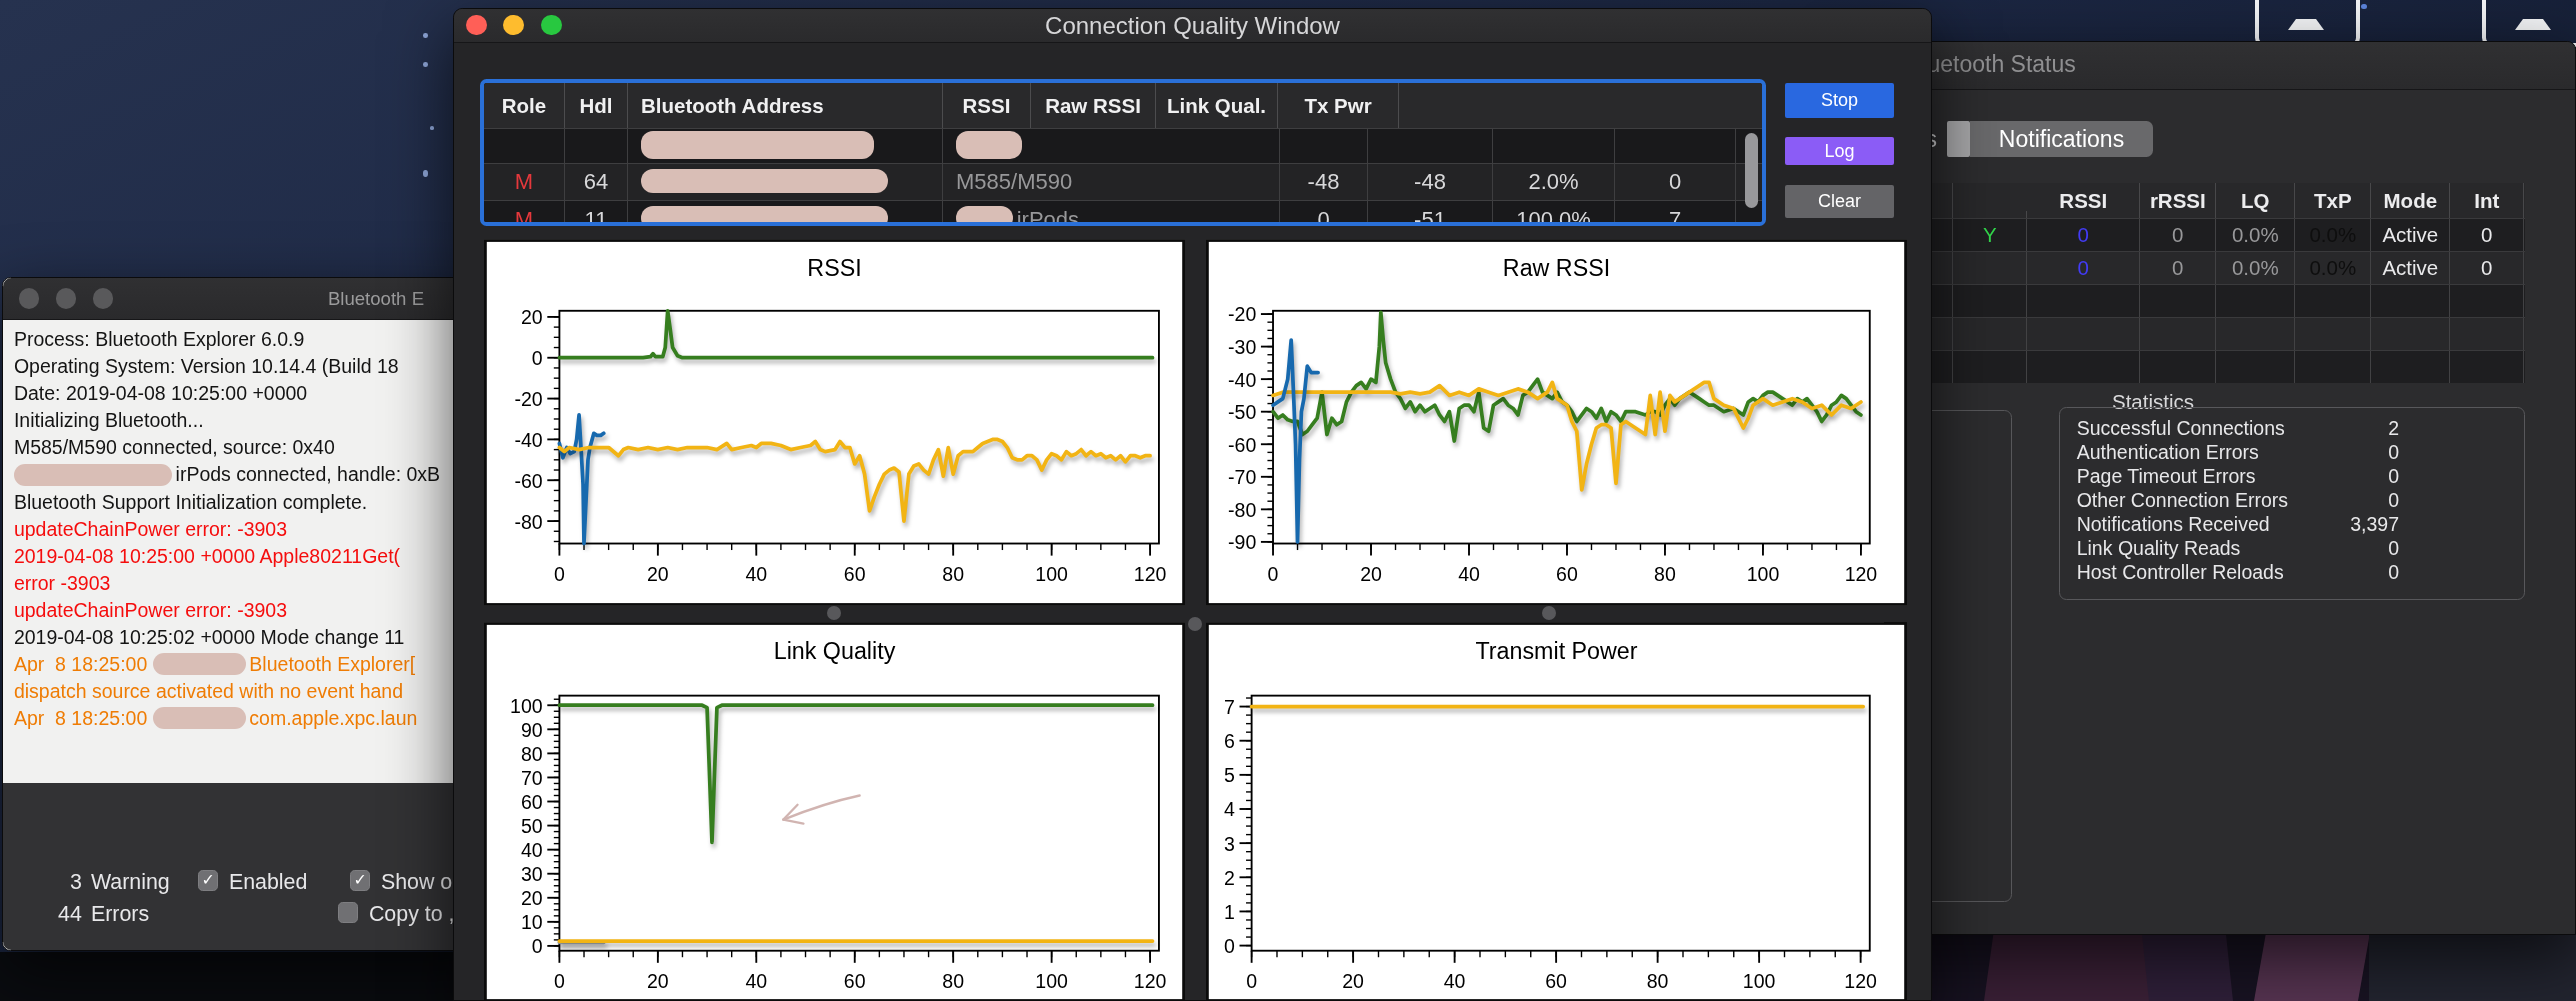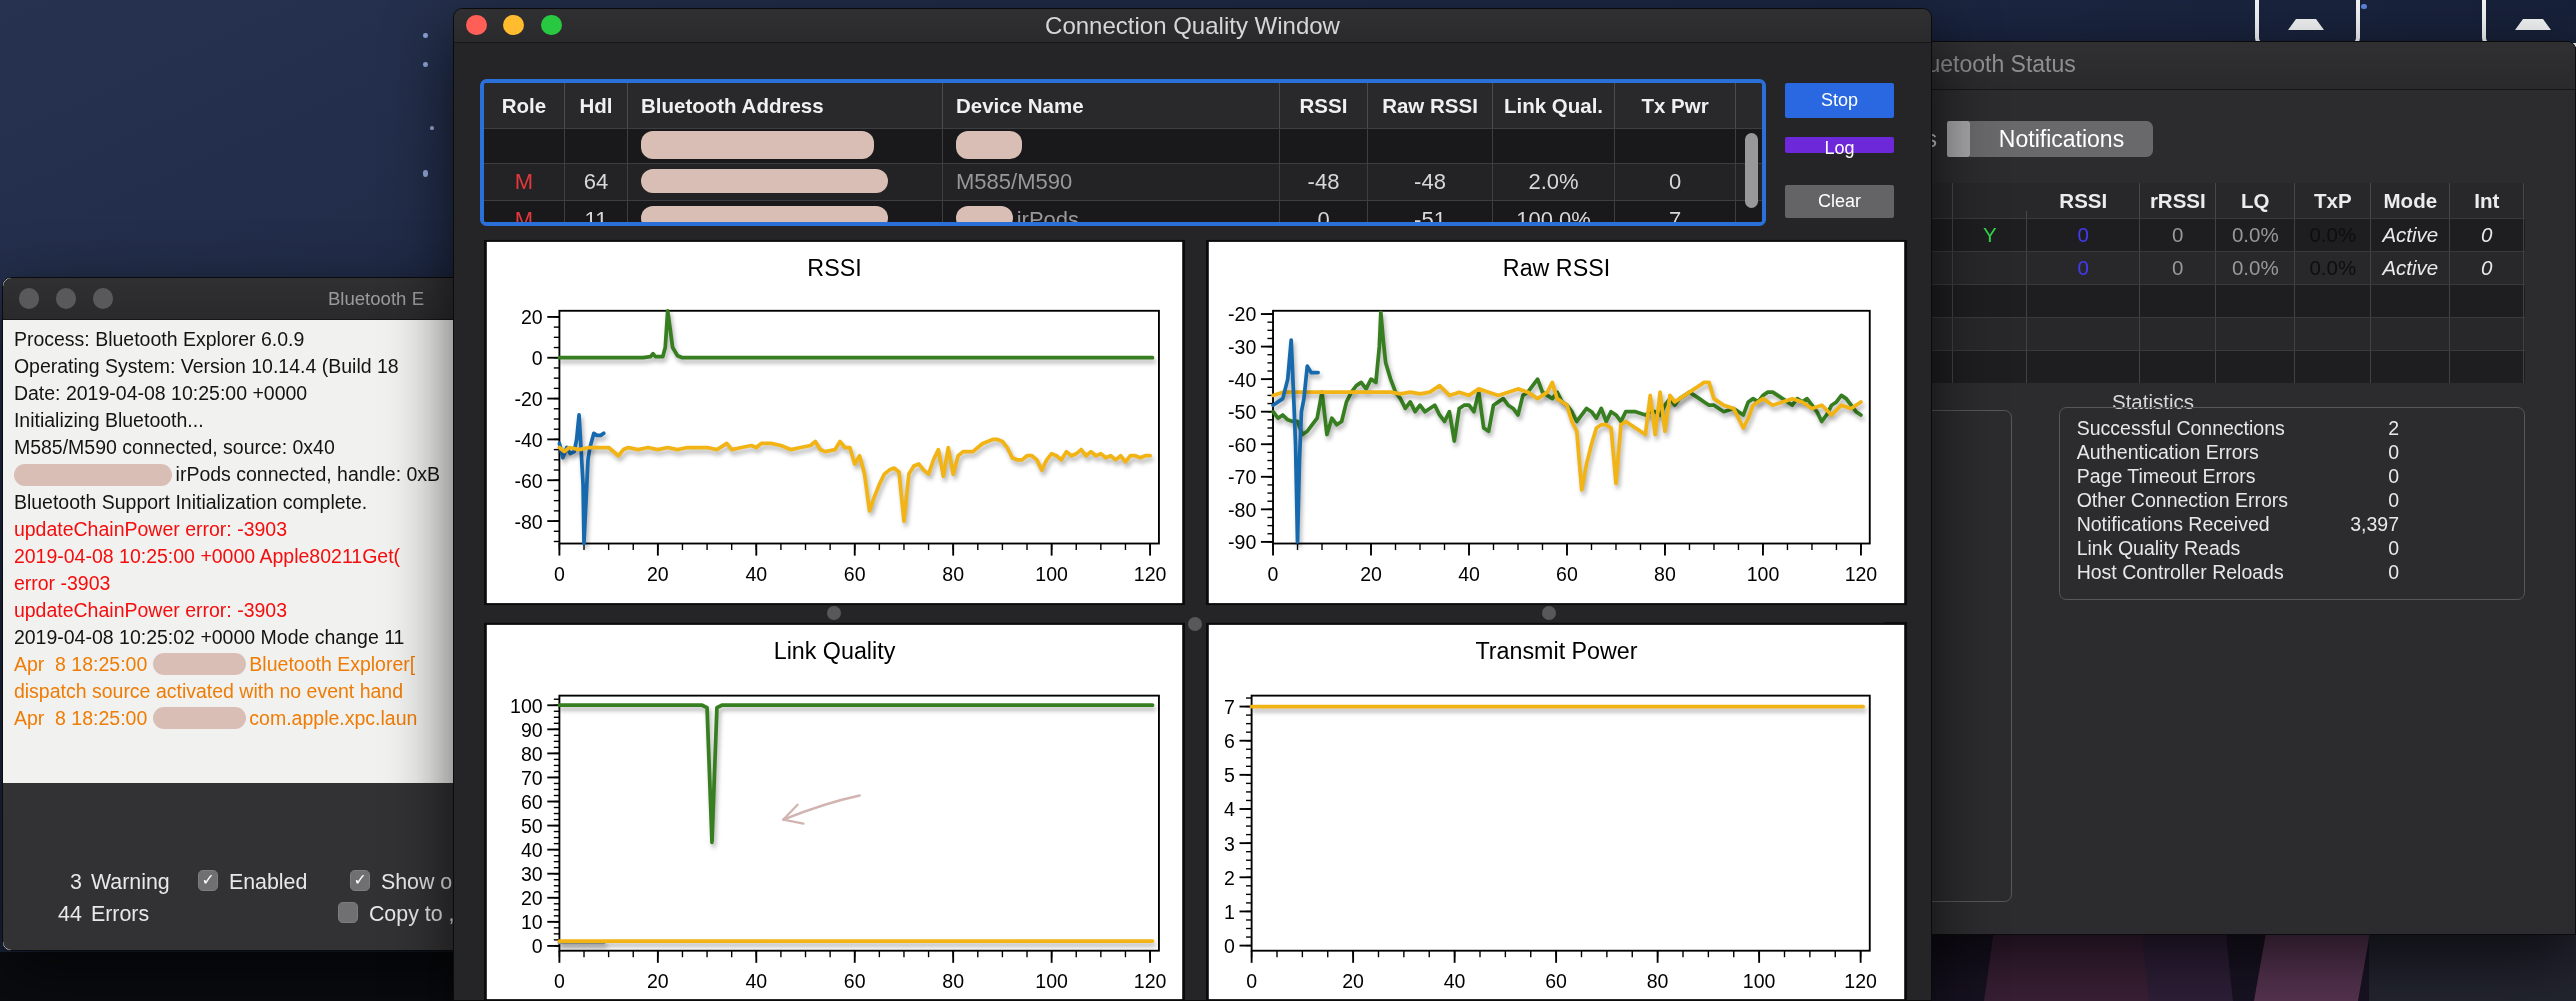--- a/index.html
+++ b/index.html
@@ -54,42 +54,42 @@
   .cqc{box-sizing:border-box;border-right:0.9px solid #3e3e40;font-size:22px;color:#d8d8da;
     overflow:hidden;white-space:nowrap;display:flex;align-items:center;}
   .ac{justify-content:center;text-align:center;}
   .al{justify-content:flex-start;padding-left:13px;}
   .cqc .red{color:#e5383c;}
   .cqc .dim{color:#98989a;}
   #cq-scroll{position:absolute;left:1261px;top:50px;width:13px;height:75px;border-radius:6.5px;background:#98989b;}
   .btn{position:absolute;left:1331px;width:109px;border:none;border-radius:2px;color:#fff;font-size:18px;
     font-family:"Liberation Sans",sans-serif;}
   #btn-stop{top:74px;height:35px;background:#2968e0;}
-  #btn-log{top:128px;height:16px;background:#6d28d9;}
+  #btn-log{top:128px;height:28px;background:#8b5cf6;}
   #btn-clear{top:176px;height:33px;background:#646467;}
   .chart-panel{position:absolute;background:#fff;}
   .dot{position:absolute;width:14px;height:14px;border-radius:50%;background:#58585b;}
   svg text{font-family:"Liberation Sans",sans-serif;}
   
   #statwin{left:1851px;top:41px;width:725px;height:894px;background:#2c2c2e;border-radius:8.4px 8.4px 0 0;z-index:1;}
   #statwin .titlebar{height:47px;border-radius:8.4px 8.4px 0 0;}
   #stat-title{position:absolute;left:55px;top:0;line-height:45px;font-size:23px;color:#8f8f91;white-space:nowrap;}
   #tab-partial{position:absolute;left:37px;top:79px;width:48px;height:36px;color:#c8c8ca;font-size:23px;
     text-align:right;line-height:36px;padding-right:3.7px;}
   #tab-divider{position:absolute;left:95px;top:79px;width:23px;height:36px;background:#a6a6a8;border-radius:1.9px;}
   #tab-notifications{position:absolute;left:118px;top:79px;width:183px;height:36px;background:#69696b;border-radius:0 6.5px 6.5px 0;
     color:#fff;font-size:23px;text-align:center;line-height:36px;}
   #stat-table{position:absolute;left:9.3px;top:141px;width:664px;}
   .sth{display:flex;height:35px;background:#28282a;}
   .sthc{box-sizing:border-box;border-right:0.9px solid #48484a;color:#ececee;font-size:20.5px;font-weight:bold;
     line-height:35px;text-align:center;overflow:hidden;}
   .str{display:flex;height:32px;border-top:0.9px solid #3a3a3c;background:#1e1e20;}
   .str.alt{background:#28282a;}
   .stc{box-sizing:border-box;border-right:0.9px solid #424244;font-size:20.5px;line-height:31px;text-align:center;overflow:hidden;}
-  .c-edr{color:#32d74b;} .c-brssi{color:#423bf5;} .c-gray{color:#98989a;} .c-txp{color:#0e0e0e;} .c-white{color:#e9e9eb;font-style:italic;}
+  .c-edr{color:#32d74b;} .c-brssi{color:#423bf5;} .c-gray{color:#98989a;} .c-txp{color:#0e0e0e;} .c-white{color:#e9e9eb;}
   #groupbox-partial{position:absolute;left:9.3px;top:368px;width:149px;height:490px;border:0.9px solid #57575a;border-radius:7.4px;}
   #stats-label{position:absolute;left:260px;top:348px;font-size:20.5px;color:#d9d9db;}
   #stats-box{position:absolute;left:207px;top:365px;width:466px;height:193px;border:0.9px solid #58585b;border-radius:7.4px;
     padding-top:9.3px;box-sizing:border-box;}
   .statrow{position:relative;height:24px;font-size:19.5px;color:#e8e8ea;}
   .statrow .sl{position:absolute;left:16.7px;}
   .statrow .sv{position:absolute;right:125px;}
 </style>
 </head>
 <body>
@@ -265,21 +265,20 @@
     <div class="tl" id="tl-min"></div>
     <div class="tl" id="tl-max"></div>
     <div id="main-title">Connection Quality Window</div>
   </div>
 
   <div id="focus-ring">
     <div class="cq-head" id="cq-head">
         <div class="cqh ac" style="width: 81px; padding-left: 0px; text-align: center;">Role</div>
         <div class="cqh ac" style="width: 63px; padding-left: 0px; text-align: center;">Hdl</div>
         <div class="cqh al" style="width: 315px; padding-left: 13px; text-align: left;">Bluetooth Address</div>
-        <div class="cqh al" style="width: 337px; padding-left: 13px; text-align: left;">Device Name</div>
         <div class="cqh ac" style="width: 88px; padding-left: 0px; text-align: center;">RSSI</div>
         <div class="cqh ac" style="width: 125px; padding-left: 0px; text-align: center;">Raw RSSI</div>
         <div class="cqh ac" style="width: 122px; padding-left: 0px; text-align: center;">Link Qual.</div>
         <div class="cqh ac" style="width: 121px; padding-left: 0px; text-align: center;">Tx Pwr</div>
         <div class="cqh gut" style="width: 26px;"></div>
       </div>
     <div id="cq-body">
         <div class="cqr" style="height: 34px;">
           <div class="cqc ac" style="width: 81px;"></div>
           <div class="cqc ac" style="width: 63px;"></div>

